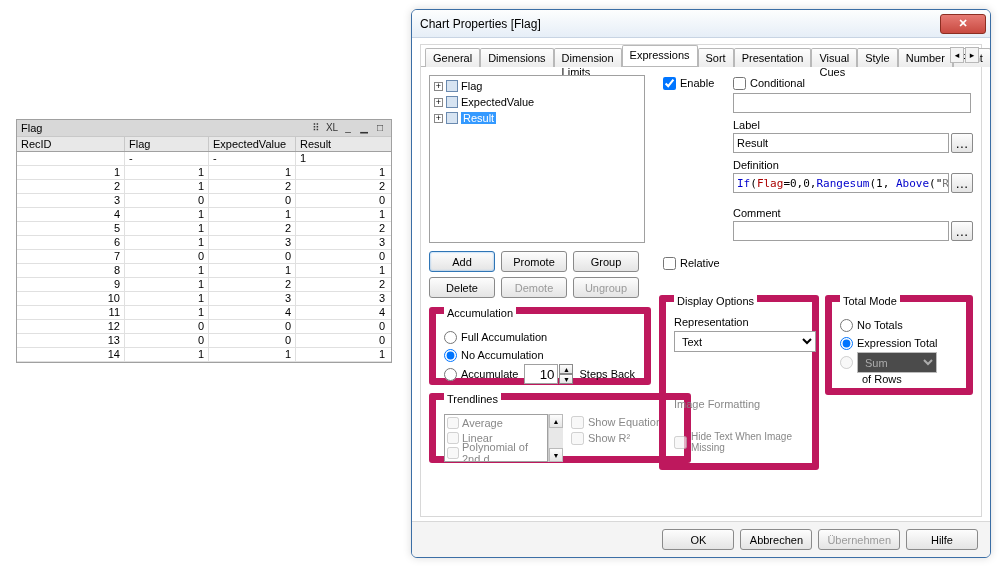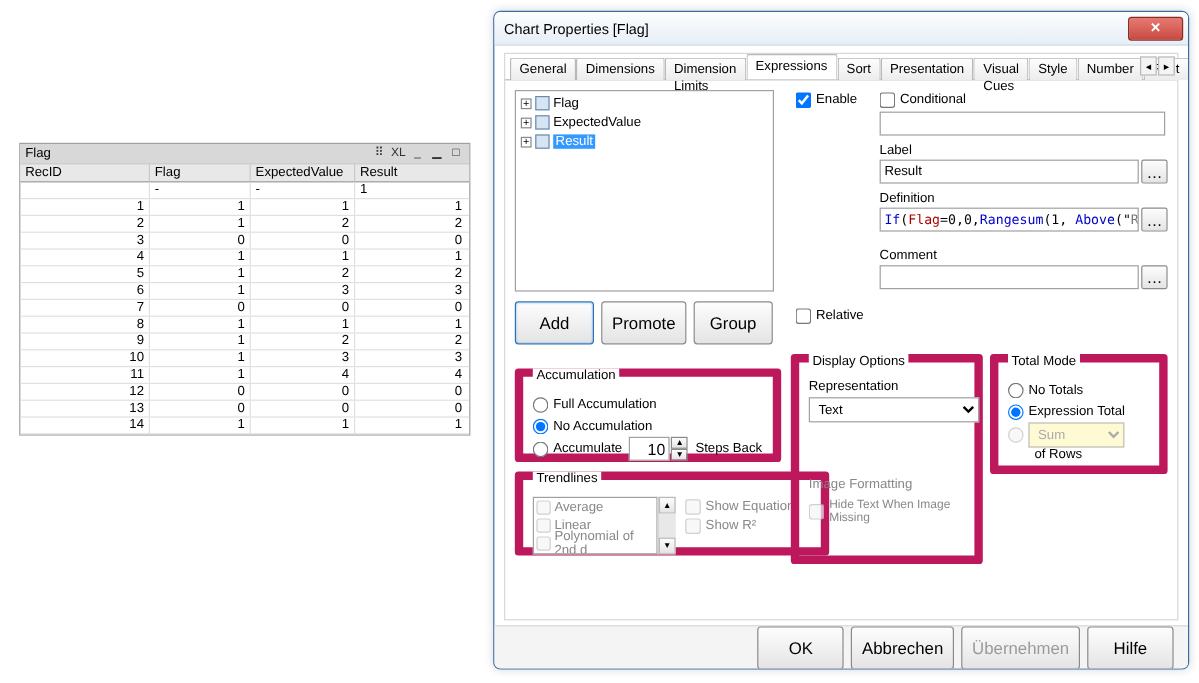--- a/index.html
+++ b/index.html
@@ -37,38 +37,38 @@
 .tabcontent{position:absolute;left:0;right:0;top:22px;bottom:0;padding:8px}
 
 
 .tree{position:absolute;left:8px;top:8px;width:216px;height:168px;border:1px solid #a0a0a0;background:#fff;overflow:auto;padding:2px}
 .tn{display:flex;align-items:center;height:16px;gap:3px;padding-left:2px}
 .tn .exp{width:9px;height:9px;border:1px solid #888;display:flex;align-items:center;justify-content:center;font-size:9px;line-height:7px}
 .tn .ic{width:12px;height:12px;border:1px solid #6a8ab0;background:#d7e4f2}
 .tn.sel span.lbl{background:#3399ff;color:#fff;padding:0 2px}
 
 
-.btn{height:36px;border:1px solid #8a8a8a;border-radius:3px;background:linear-gradient(#fdfdfd,#e4e4e4);padding:0 8px;font-size:14px;display:inline-flex;align-items:center;justify-content:center;min-width:66px}
+.btn{height:21px;border:1px solid #8a8a8a;border-radius:3px;background:linear-gradient(#fdfdfd,#e4e4e4);padding:0 8px;font-size:11px;display:inline-flex;align-items:center;justify-content:center;min-width:66px}
 .btn.primary{border-color:#2f75b5;box-shadow:0 0 2px #6bb0f0 inset}
 .btn:disabled,.btn.disabled{color:#9a9a9a}
 .btnrow{position:absolute;display:flex;gap:6px}
 
 
 .chk{display:flex;align-items:center;gap:4px;height:16px}
 .chk input{margin:0;width:13px;height:13px}
 .rad{display:flex;align-items:center;gap:4px;height:18px}
 .rad input{margin:0}
 
 
 .grp{position:absolute;border:7px solid #be185d;border-radius:3px;padding:14px 8px 8px}
 .grp .legend{position:absolute;top:-7px;left:8px;background:#fff;padding:0 3px;font-size:11px}
 
 
 .inp{border:1px solid #a0a0a0;height:20px;padding:0 3px;background:#fff;font-size:11px}
-.inp.ro{background:#fef9c3}
+.inp.ro{background:#000000}
 select.inp{height:21px}
 .dotbtn{width:22px;height:20px;border:1px solid #8a8a8a;border-radius:2px;background:linear-gradient(#fdfdfd,#e4e4e4);display:inline-flex;align-items:center;justify-content:center;margin-left:2px}
 
 .lbl{font-size:11px}
 
 
 .dlg-foot{position:absolute;left:0;right:0;bottom:0;height:36px;display:flex;align-items:center;justify-content:flex-end;gap:6px;padding-right:12px;border-top:1px solid #d8d8d8;background:#f4f4f4}
 
 
 .def{font-family:Consolas,monospace;font-size:11px}
@@ -248,20 +248,25 @@
             <span class="exp">+</span>
             <span class="ic"></span>
             <span class="lbl">Result</span>
           </div>
         </div>
 
       <div class="btnrow" style="left:8px;top:184px">
         <button class="btn primary">Add</button>
         <button class="btn">Promote</button>
         <button class="btn">Group</button>
+      </div>
+      <div class="btnrow" style="left:8px;top:210px">
+        <button class="btn">Delete</button>
+        <button class="btn disabled">Demote</button>
+        <button class="btn disabled">Ungroup</button>
       </div>
 
       <label class="chk" style="position:absolute;left:242px;top:8px">
         <input type="checkbox" checked="" style="">
         <span>Enable</span>
       </label>
 
       <label class="chk" style="position:absolute;left:242px;top:188px">
         <input type="checkbox" style="">
         <span>Relative</span>
@@ -355,21 +360,21 @@
       </div>
 
       <div class="grp" style="left:238px;top:228px;width:160px;height:175px">
         <span class="legend">Display Options</span>
         <div class="lbl">Representation</div>
         <select class="inp" style="width:142px;margin-top:3px">
           <option>Text</option>
         </select>
         <div style="height:46px"></div>
         <div class="lbl" style="color:#888">Image Formatting</div>
-        <label class="chk" style="color:#888;margin-top:8px">
+        <label class="chk" style="color:#888;margin-top:24px">
             <input type="checkbox" disabled="" style="">
             <span style="font-size:10px">Hide Text When Image Missing</span>
           </label>
       </div>
 
       <div class="grp" style="left:404px;top:228px;width:148px;height:100px">
         <span class="legend">Total Mode</span>
         <label class="rad">
             <input type="radio" name="tm" style="">
             <span>No Totals</span>

